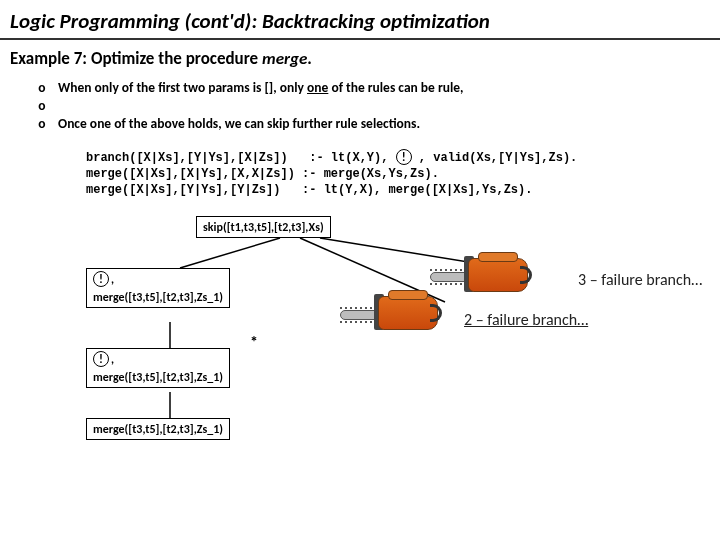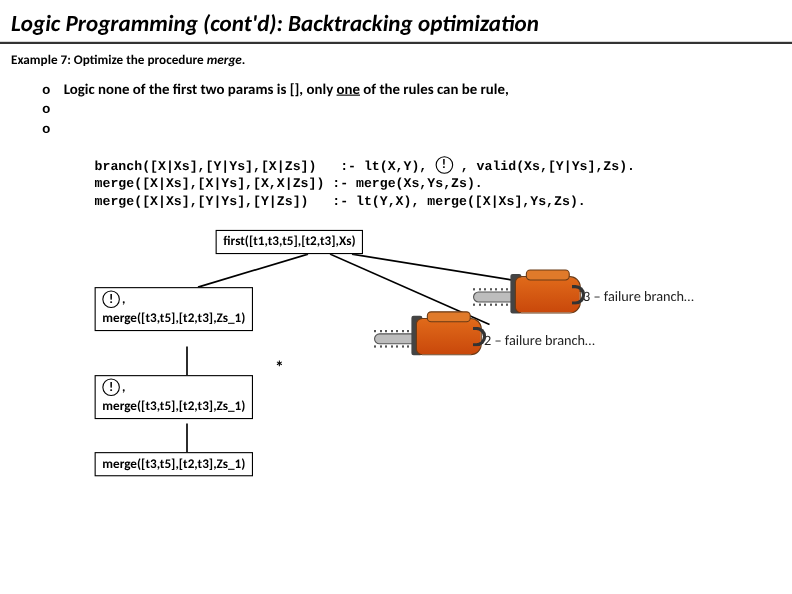--- a/index.html
+++ b/index.html
@@ -14,21 +14,21 @@
   }
   .title-bar {
     padding: 8px 10px 4px 10px;
     border-bottom: 2px solid #333;
     font-size: 21px;
     font-weight: bold;
     font-style: italic;
   }
   .example-line {
     padding: 8px 10px 6px 10px;
-    font-size: 12px;
+    font-size: 17px;
     font-weight: bold;
   }
   .example-line .ital { font-style: italic; }
   .underline { text-decoration: underline; }
   .bullets {
     padding: 4px 0 10px 36px;
     font-size: 13.5px;
     font-weight: bold;
     line-height: 1.35;
   }
@@ -78,22 +78,23 @@
     width: 720px; height: 260px;
     pointer-events: none;
   }
   .star {
     position: absolute;
     font-size: 16px;
     font-weight: bold;
   }
   .fail-label {
     position: absolute;
-    font-size: 13px;
+    font-size: 16px;
     color: #222;
+    margin-left: 48px;
   }
   .chainsaw {
     position: absolute;
     width: 105px;
     height: 55px;
   }
   .saw-body {
     position: absolute;
     left: 38px; top: 6px;
     width: 60px; height: 34px;
@@ -149,65 +150,66 @@
 
 <div class="title-bar">Logic Programming (cont'd):   Backtracking optimization</div>
 
 <div class="example-line">
   <span>Example 7:</span><span>  Optimize the procedure </span><span class="ital">merge</span><span>.</span>
 </div>
 
 <div class="bullets">
   <div class="row">
     <span class="mk">o</span>
-    <span><span>Logic none of the first two params is [], only </span><span class="underline">one</span><span> of the rules can be rule,</span></span>
+    <span><span>When only of the first two params is [], only </span><span class="underline">one</span><span> of the rules can be rule,</span></span>
   </div>
   <div class="row">
     <span class="mk">o</span>
   </div>
   <div class="row">
     <span class="mk">o</span>
+    <span>Once one of the above holds, we can skip further rule selections.</span>
   </div>
 </div>
 
 <div class="code-block"><span>branch([X|Xs],[Y|Ys],[X|Zs])   :- lt(X,Y),</span> <span class="cut-circle">!</span> <span>, valid(Xs,[Y|Ys],Zs).</span>
 <span>merge([X|Xs],[X|Ys],[X,X|Zs]) :- merge(Xs,Ys,Zs).</span>
 <span>merge([X|Xs],[Y|Ys],[Y|Zs])   :- lt(Y,X), merge([X|Xs],Ys,Zs).</span></div>
 
 <div class="tree-area">
   <svg class="edges">
     <line x1="280" y1="26" x2="180" y2="56" stroke="#000" stroke-width="1.5"></line>
     <line x1="300" y1="26" x2="445" y2="90" stroke="#000" stroke-width="1.5"></line>
     <line x1="320" y1="26" x2="530" y2="60" stroke="#000" stroke-width="1.5"></line>
     <line x1="170" y1="110" x2="170" y2="136" stroke="#000" stroke-width="1.5"></line>
     <line x1="170" y1="180" x2="170" y2="206" stroke="#000" stroke-width="1.5"></line>
   </svg>
 
   <div class="node" style="left:196px; top:4px;">
-    <span class="node-inner">first([t1,t3,t5],[t2,t3],Xs)</span>
+    <span class="node-inner">skip([t1,t3,t5],[t2,t3],Xs)</span>
   </div>
 
   <div class="node" style="left:86px; top:56px;">
     <div class="node-inner"><span class="cut-circle">!</span><span>,</span></div>
     <div class="node-inner line2">merge([t3,t5],[t2,t3],Zs_1)</div>
   </div>
 
   <div class="star" style="left:250px; top:120px;">*</div>
 
   <div class="node" style="left:86px; top:136px;">
     <div class="node-inner"><span class="cut-circle">!</span><span>,</span></div>
     <div class="node-inner line2">merge([t3,t5],[t2,t3],Zs_1)</div>
   </div>
 
   <div class="node" style="left:86px; top:206px;">
     <span class="node-inner">merge([t3,t5],[t2,t3],Zs_1)</span>
   </div>
 
   <div class="fail-label" style="left:530px; top:58px;">3 – failure branch…</div>
-  <div class="fail-label" style="left:440px; top:98px;">2 – failure branch…</div>
+  <div class="fail-label" style="left:416px; top:98px;text-decoration:underline;">2 – failure branch…</div>
 
   <div class="chainsaw" style="left:430px; top:40px;">
     <div class="saw-bar"></div>
       <div class="saw-teeth"></div>
       <div class="saw-front"></div>
       <div class="saw-body"></div>
       <div class="saw-top"></div>
       <div class="saw-grip"></div>
   </div>
   <div class="chainsaw" style="left:340px; top:78px;">

